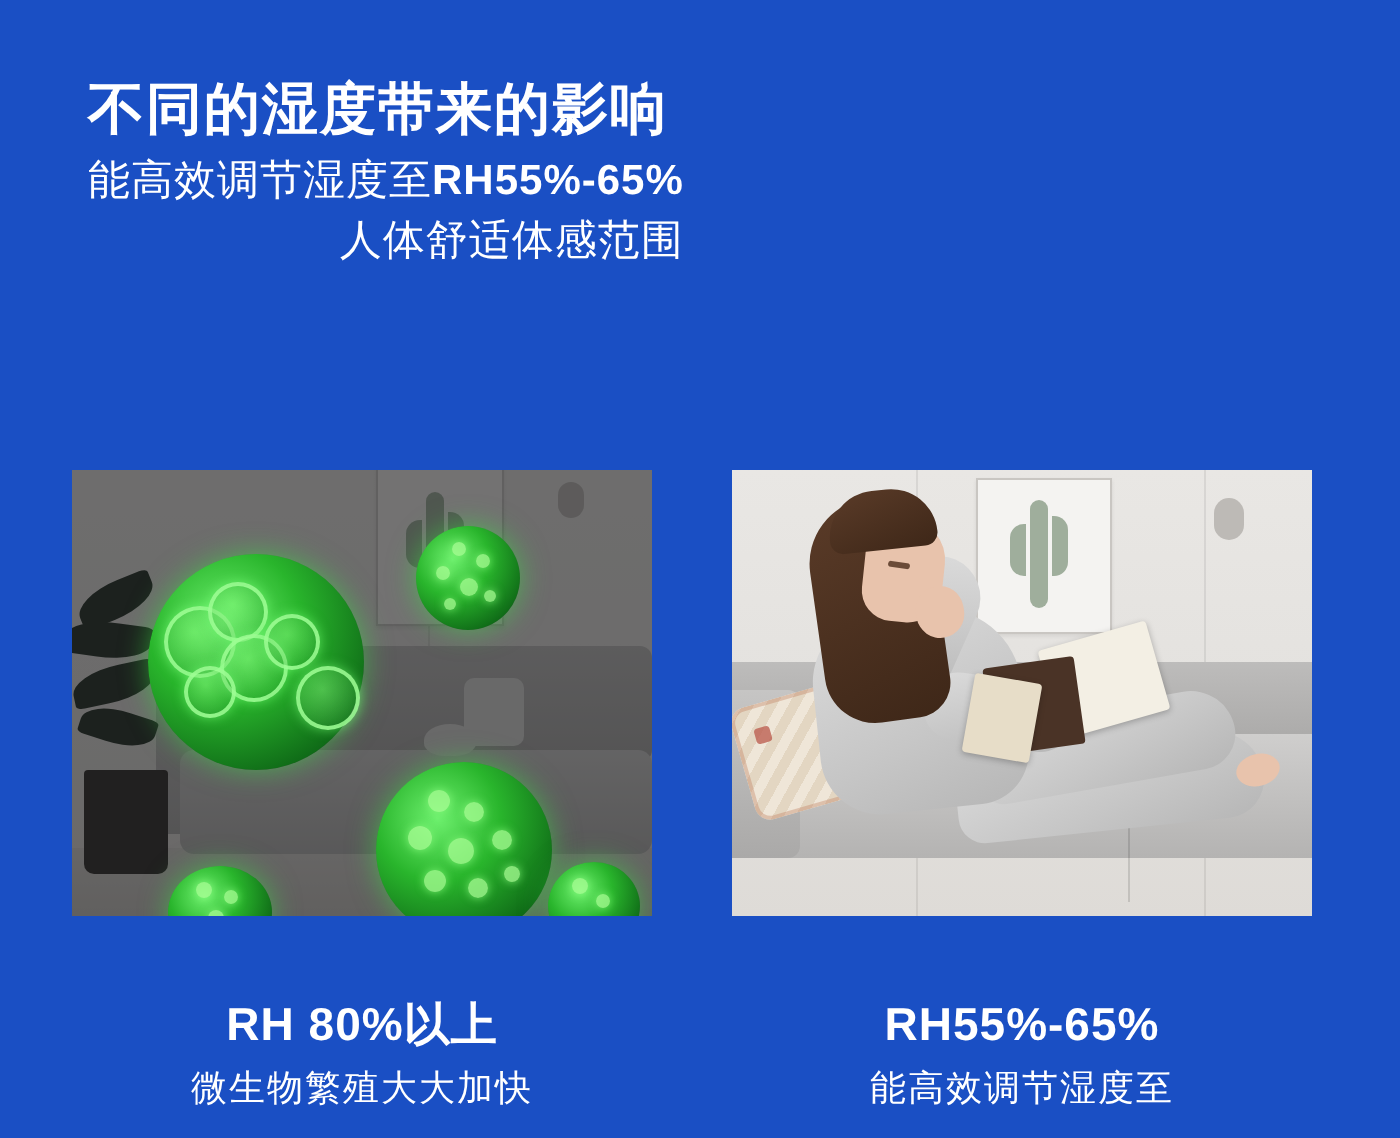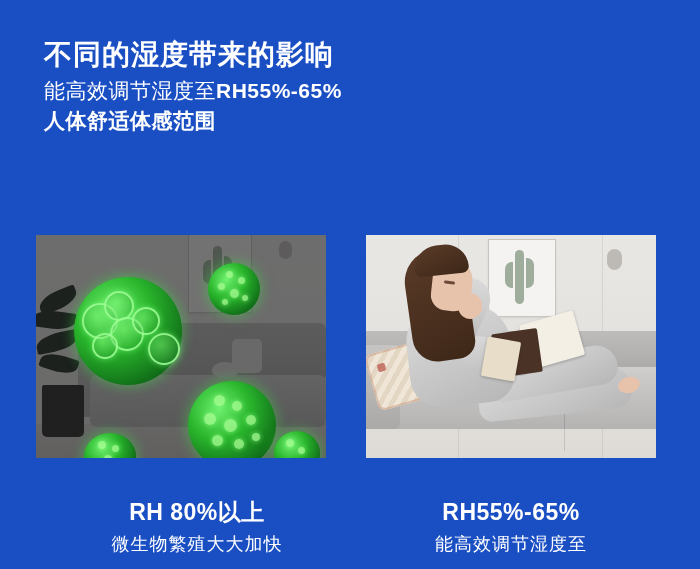--- a/index.html
+++ b/index.html
@@ -42,21 +42,21 @@
     color: #ffffff;
     font-size: 21px;
     line-height: 30px;
     letter-spacing: 0.5px;
   }
   .body-copy .line {
     white-space: nowrap;
     display: block;
   }
   .body-copy .line.light { font-weight: 400; }
-  .body-copy .line.bold  { font-weight: bold; }
+  .body-copy .line.bold  { font-weight: normal; text-align: right; }
   .body-copy .strong { font-weight: bold; }
 
   
   .panels {
     position: absolute;
     left: 0;
     top: 235px;
     width: 700px;
     height: 223px;
   }
@@ -211,21 +211,21 @@
     border-radius: 2px;
   }
 
   
   .caption {
     position: absolute;
     width: 290px;
     text-align: center;
     color: #ffffff;
   }
-  .caption.left  { left: 52px;  top: 498px; }
+  .caption.left  { left: 36px;  top: 498px; }
   .caption.right { left: 366px; top: 498px; }
   .caption .cap-title {
     display: block;
     font-size: 23px;
     font-weight: bold;
     letter-spacing: 0.5px;
     line-height: 28px;
     white-space: nowrap;
   }
   .caption .cap-sub {

